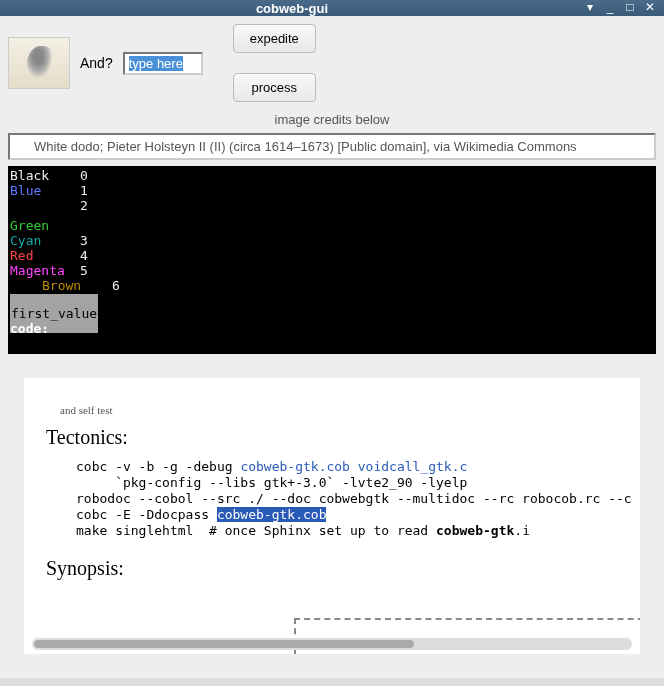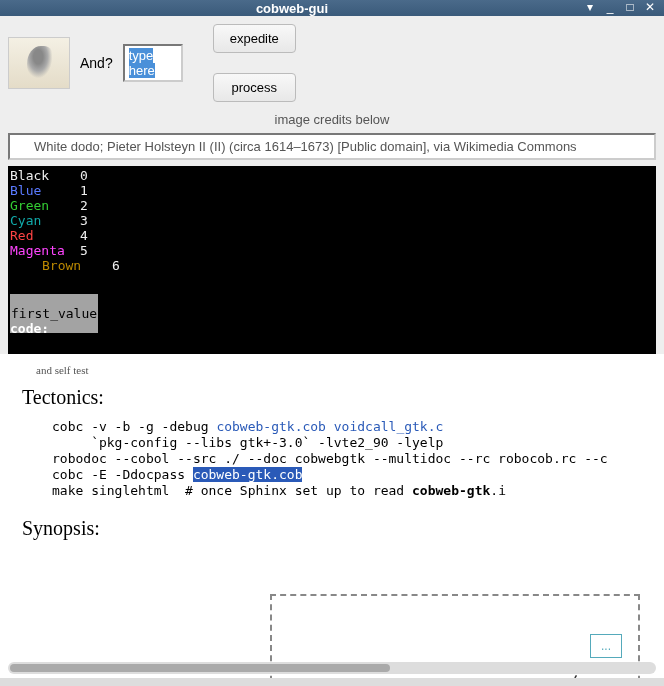--- a/index.html
+++ b/index.html
@@ -5,38 +5,38 @@
 * { box-sizing: border-box; margin: 0; padding: 0; }
 body { font-family: sans-serif; background: #ddd; width: 664px; height: 686px; overflow: hidden; }
 .titlebar { background: linear-gradient(#4a6a8a, #3a5a7a); color: #fff; height: 16px; display: flex; align-items: center; padding: 0 6px; }
 .titlebar-title { flex: 1; text-align: center; font-size: 13px; font-weight: bold; }
 .titlebar-btn { width: 16px; height: 16px; margin-left: 4px; text-align: center; font-size: 12px; cursor: pointer; }
 .window-body { background: #eee; height: 662px; display: flex; flex-direction: column; }
 .top-row { display: flex; align-items: center; padding: 8px; gap: 10px; }
 .dodo-img { width: 62px; height: 52px; background: linear-gradient(#f4f0e4, #e4dcc8); border: 1px solid #ccc; position: relative; }
 .dodo-img::after { content: ""; position: absolute; left: 18px; top: 8px; width: 28px; height: 36px; background: radial-gradient(ellipse at 40% 30%, #888 20%, #aaa 40%, transparent 60%); border-radius: 50% 40% 45% 50%; }
 .and-label { font-size: 14px; }
-.type-input { border: 2px inset #ccc; background: #fff; padding: 2px 4px; font-size: 13px; width: 60px; }
+.type-input { border: 2px inset #ccc; background: #fff; padding: 2px 4px; font-size: 13px; width: 80px; }
 .type-input .sel { background: #4a90d9; color: #fff; }
 .btn-col { display: flex; flex-direction: column; gap: 20px; margin-left: 20px; }
 .gtk-btn { background: linear-gradient(#f8f8f8, #e8e8e8); border: 1px solid #bbb; border-radius: 4px; padding: 6px 16px; font-size: 13px; cursor: pointer; }
 .credits-label { text-align: center; font-size: 13px; color: #555; padding: 2px 0 6px; }
 .credits-field { margin: 0 8px 6px; border: 2px inset #ccc; background: #fff; padding: 4px 24px; font-size: 13px; color: #555; }
 .terminal { background: #000; margin: 0 8px; height: 188px; font-family: monospace; font-size: 13px; line-height: 15px; padding: 2px; position: relative; }
 .term-row { display: flex; }
 .term-label { width: 70px; color: #eee; }
 .term-val { color: #eee; }
-.t-black { color: #eee; } .t-blue { color: #5a7aff; } .t-green { color: #3c3; }
+.t-black { color: #eee; } .t-blue { color: #5a7aff; } .t-green { color: #3c3; margin-top: 20px; }
 .t-cyan { color: #1aa; } .t-red { color: #f44; } .t-magenta { color: #f4f; }
 .t-brown { color: #b80; margin-left: 32px; }
 .term-input { position: absolute; bottom: 18px; left: 2px; }
 .term-fv { background: #a3a3a3; color: #000; padding: 12px 1px; }
 .term-code { color: #fff; font-weight: bold; }
 .term-cursor { background: #ccc; color: #000; }
-.doc-area { background: #fff; margin: 0; flex: 1; overflow: hidden; position: relative; padding: 10px 22px; font-family: Georgia, serif; }
+.doc-area { background: #fff; margin: 24px; flex: 1; overflow: hidden; position: relative; padding: 26px 22px; font-family: Georgia, serif; }
 .doc-small { font-size: 11px; color: #555; margin-bottom: 10px; margin-left: 14px; }
 .doc-h { font-size: 20px; font-weight: normal; margin: 10px 0; }
 .doc-pre { font-family: monospace; font-size: 13px; line-height: 16px; white-space: pre; margin: 6px 0 18px 30px; }
 .doc-link { color: #2a5ab8; }
 .doc-hl { background: #2a5ab8; color: #fff; }
 .doc-b { font-weight: bold; }
 .diagram { position: absolute; left: 30px; right: 10px; top: 310px; height: 130px; }
 .diag-box { position: absolute; border: 1px solid #333; background: #fff; font-family: sans-serif; font-size: 12px; text-align: center; padding: 4px 10px; }
 .diag-cluster { position: absolute; border: 2px dashed #888; }
 .scrollbar-h { position: absolute; left: 8px; right: 8px; bottom: 4px; height: 12px; background: #ddd; border-radius: 6px; }

